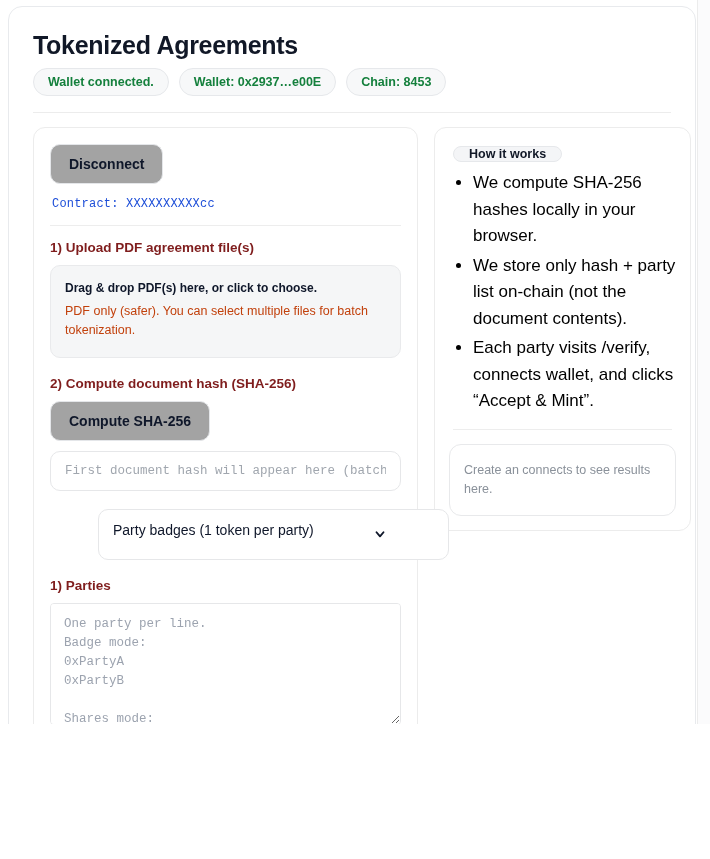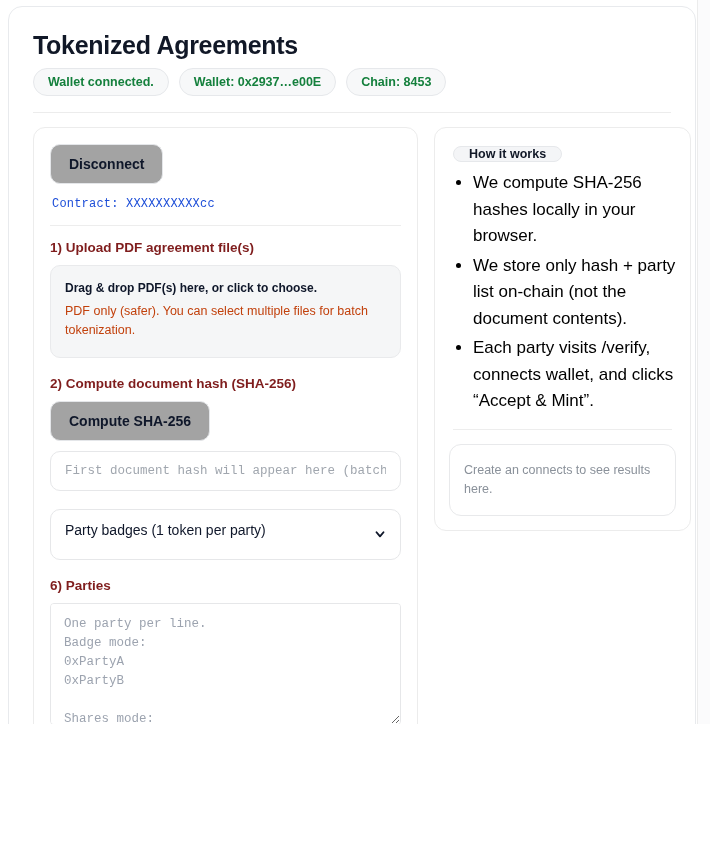--- a/index.html
+++ b/index.html
@@ -177,20 +177,21 @@
     width: 100%;
     background: #ffffff;
     border: 1px solid #e6e7e9;
     border-radius: 10px;
     padding: 12px 36px 21px 14px;
     font-family: "Liberation Sans", sans-serif;
     font-size: 14px;
     color: #0f172a;
     outline: none;
     cursor: pointer;
+    margin-left: 48px;
   }
   .chev {
     position: absolute;
     right: 14px; top: 50%;
     transform: translateY(-50%);
     pointer-events: none;
     line-height: 0;
   }
 
   .ta-wrap { position: relative; margin-bottom: 18px; }
@@ -303,21 +304,21 @@
             <option>Party badges (1 token per party)</option>
             <option>Shares (fractional per party)</option>
           </select>
           <span class="chev">
             <svg width="14" height="14" viewBox="0 0 24 24" fill="none" stroke="#0f172a" stroke-width="3.2" stroke-linecap="round" stroke-linejoin="round">
                 <polyline points="6 9 12 16 18 9"></polyline>
               </svg>
           </span>
         </div>
 
-        <div class="step-label">6) Parties</div>
+        <div class="step-label">1) Parties</div>
 
         <div class="ta-wrap">
           <textarea class="parties" placeholder="One party per line.
 Badge mode:
 0xPartyA
 0xPartyB
 
 Shares mode:
 0xPartyA,100
 0xPartyB,50" style=""></textarea>

